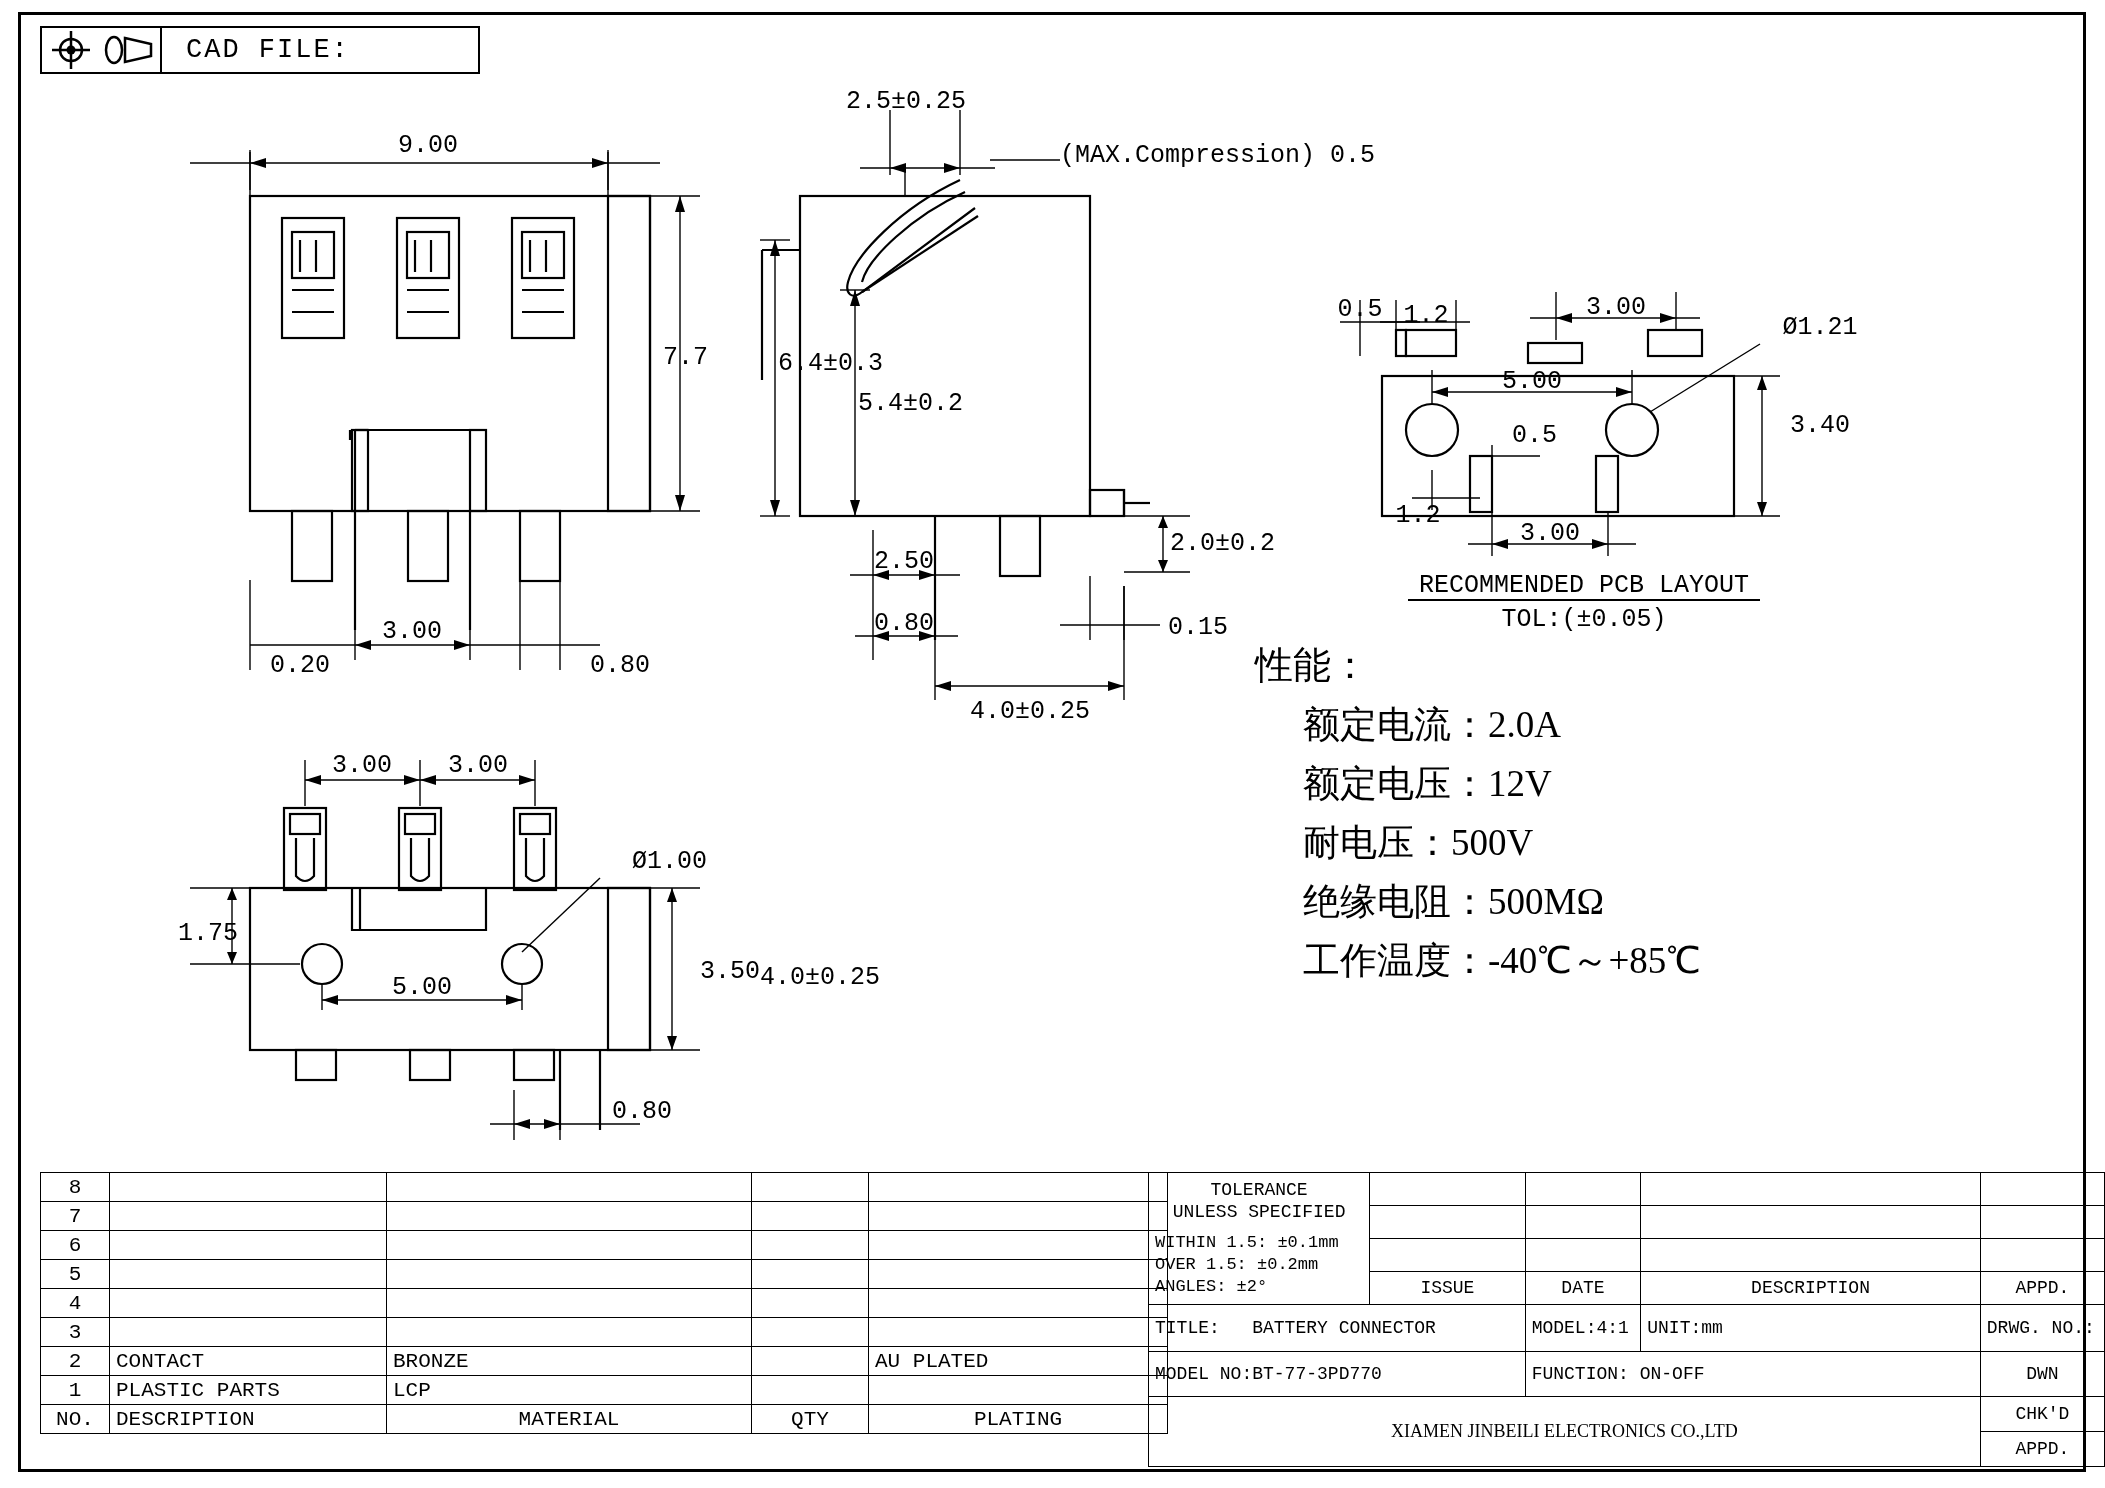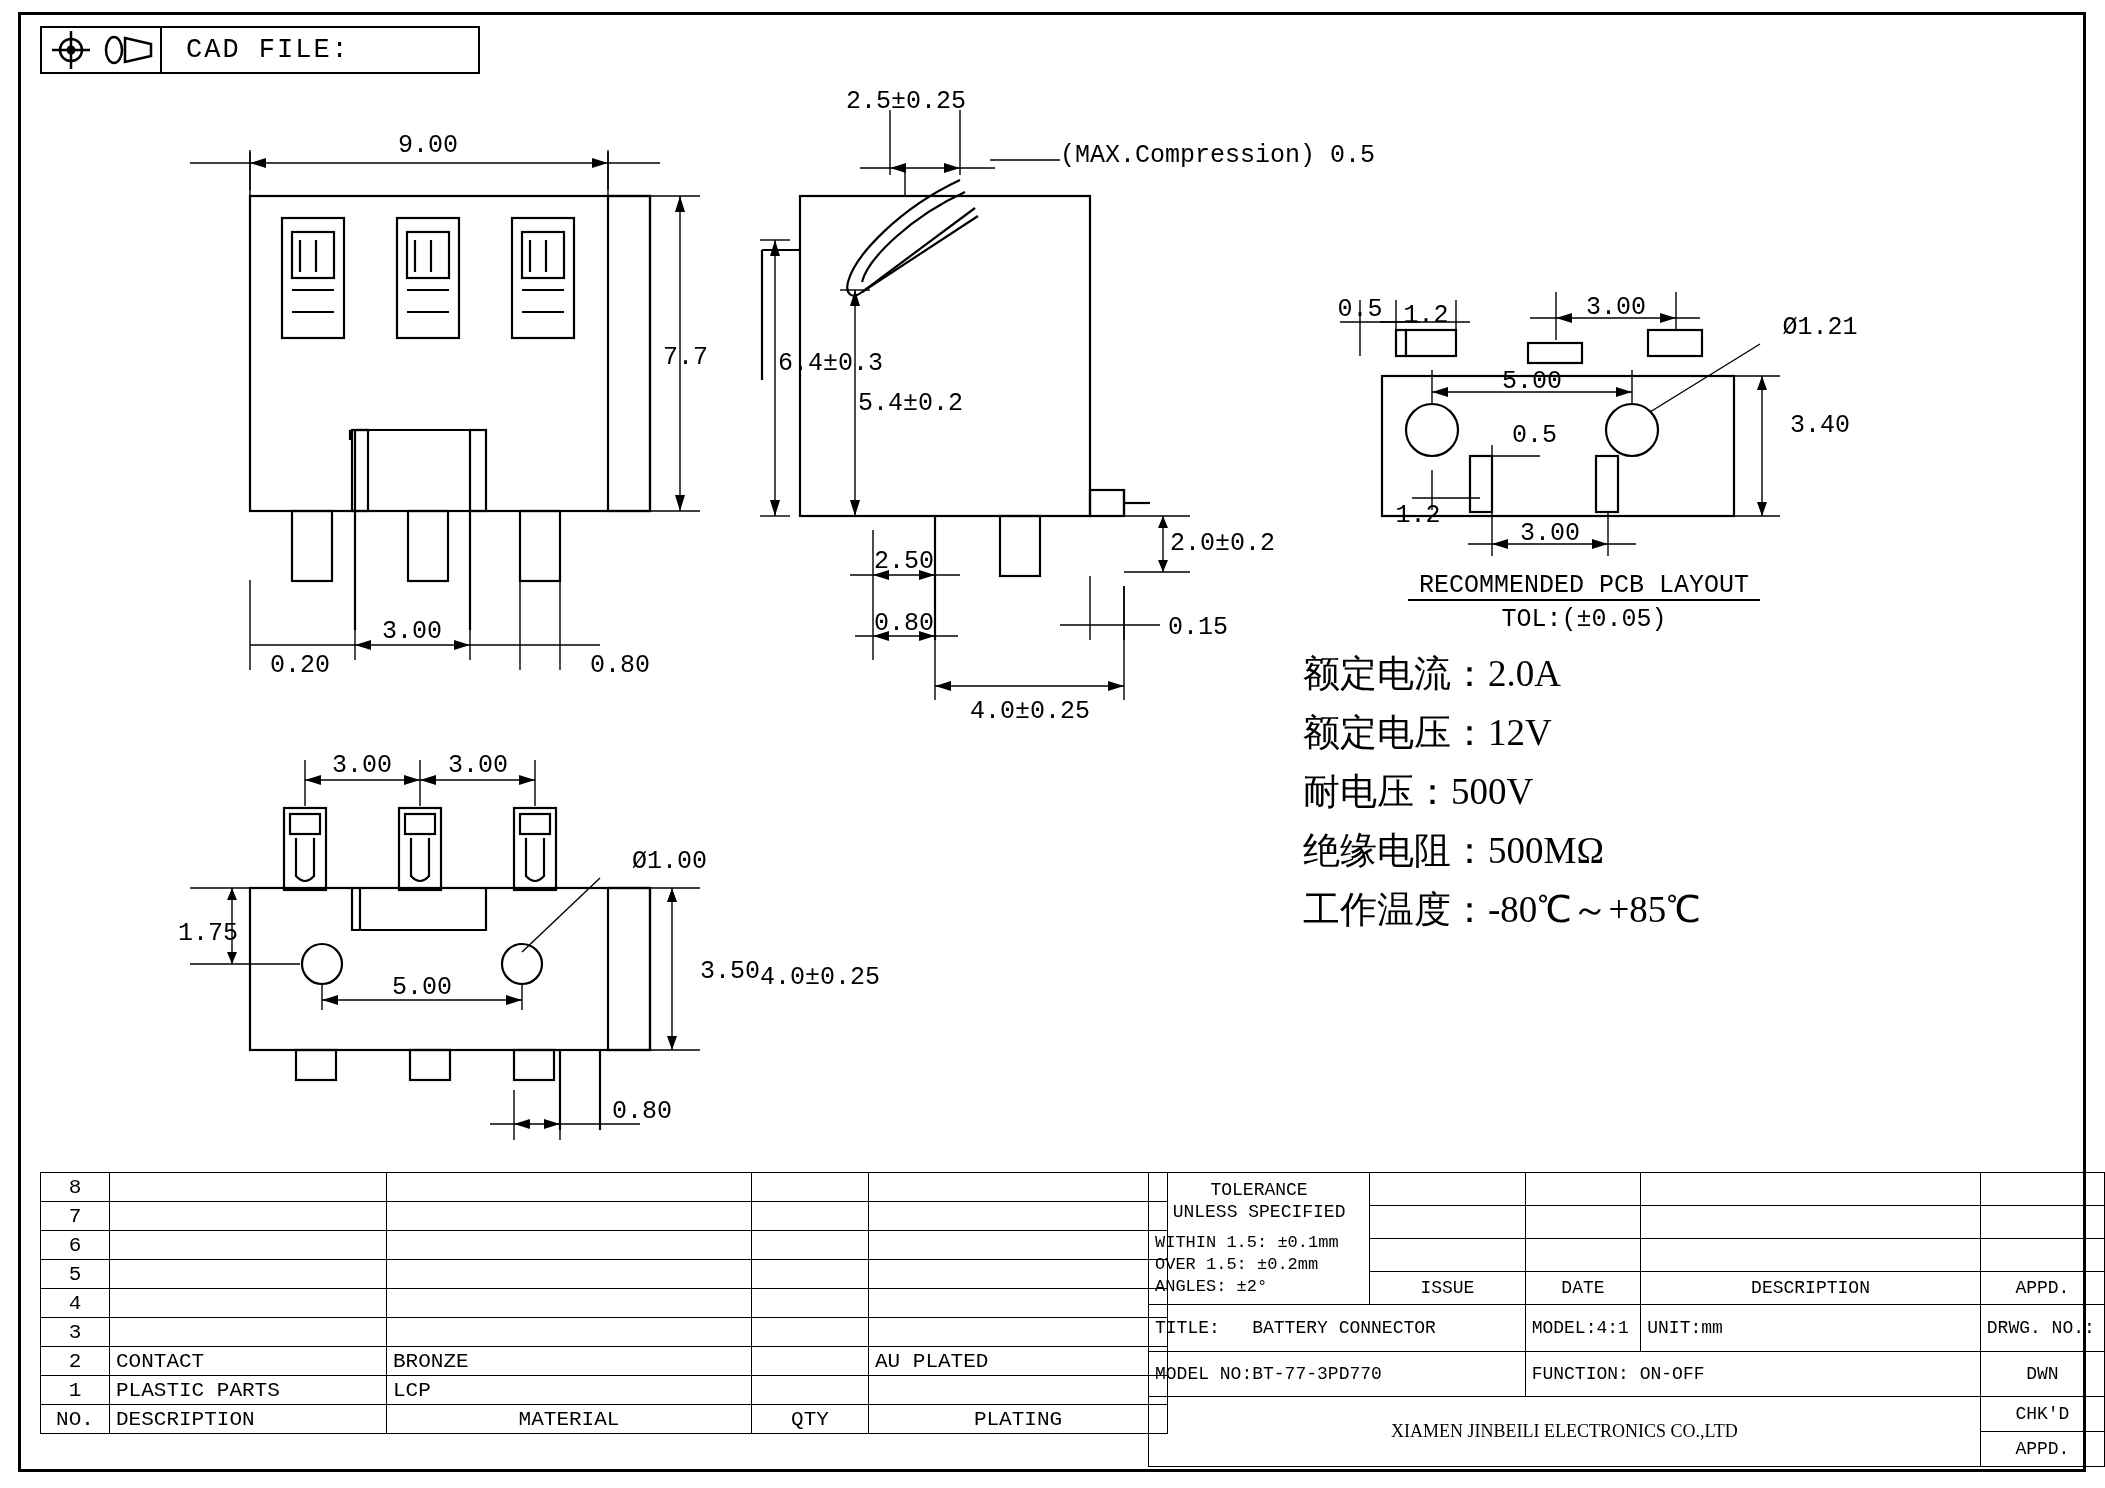--- a/index.html
+++ b/index.html
@@ -353,25 +353,26 @@
       <text x="700" y="978" text-anchor="start">3.50</text>
       <text x="760" y="984" text-anchor="start">4.0±0.25</text>
       <text x="612" y="1118" text-anchor="start">0.80</text>
 
       <text x="1584" y="592">RECOMMENDED  PCB  LAYOUT</text>
       <text x="1584" y="626">TOL:(±0.05)</text>
     </g>
   </svg>
 
   <div class="perf">
+    <div class="ttl">性能：</div>
     <div class="row">额定电流：2.0A</div>
     <div class="row">额定电压：12V</div>
     <div class="row">耐电压：500V</div>
     <div class="row">绝缘电阻：500MΩ</div>
-    <div class="row">工作温度：-80℃～+85℃</div>
+    <div class="row">工作温度：-40℃～+85℃</div>
   </div>
 
   <table class="lt">
     <tbody>
         <tr>
       <td class="c" style="width:56px">8</td>
       <td style="width:264px"></td>
       <td style="width:352px"></td>
       <td style="width:104px"></td>
       <td style="width:286px"></td>

